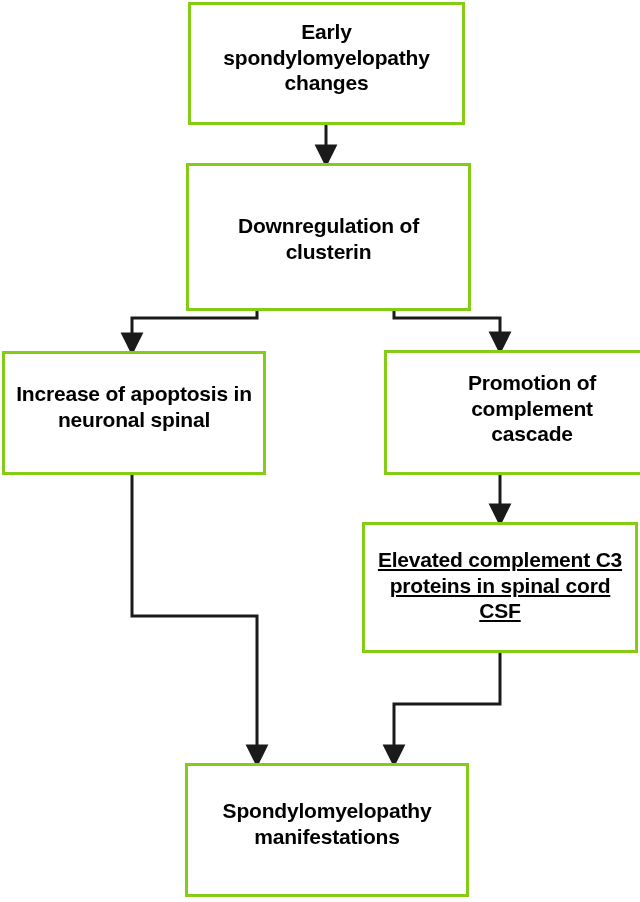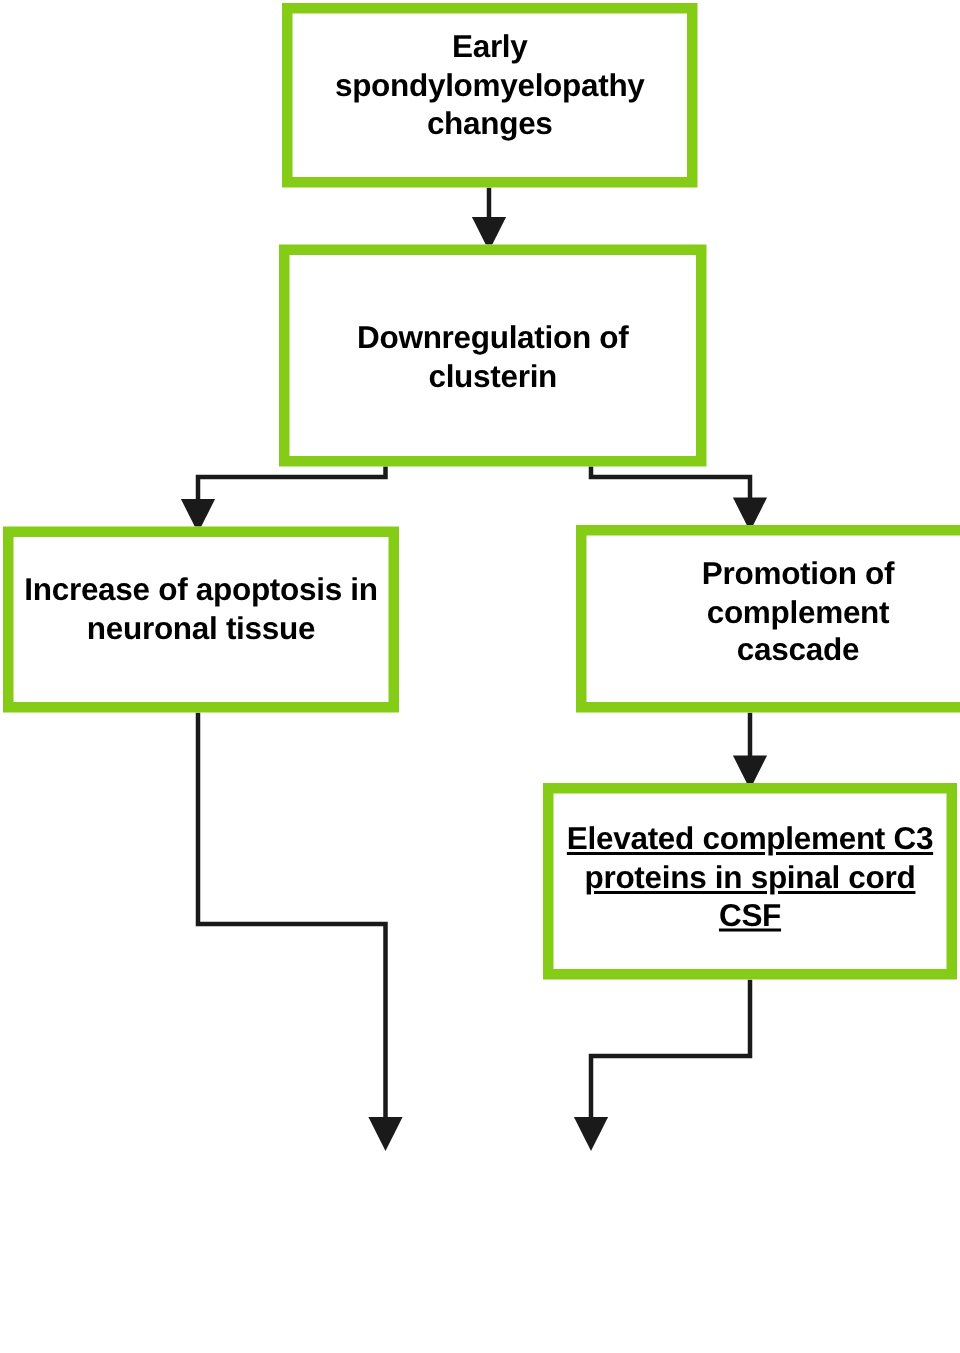--- a/index.html
+++ b/index.html
@@ -21,21 +21,21 @@
     position: absolute;
     left: 0;
     top: 0;
     width: 640px;
     height: 902px;
   }
   .node {
     position: absolute;
     box-sizing: border-box;
     background: #ffffff;
-    border: 7px solid #84cc16;
+    border: 3px solid #84cc16;
     display: flex;
     align-items: center;
     justify-content: center;
     z-index: 2;
   }
   .node-label {
     font-family: "Liberation Sans", sans-serif;
     font-size: 21px;
     font-weight: 700;
     line-height: 1.22;
@@ -99,27 +99,31 @@
     <span class="node-label">Early spondylomyelopathy
 changes</span>
   </div>
 
   <div class="node" id="node-downregulation">
     <span class="node-label">Downregulation of clusterin</span>
   </div>
 
   <div class="node" id="node-apoptosis">
     <span class="node-label">Increase of apoptosis in
-neuronal tissue</span>
+neuronal spinal</span>
   </div>
 
   <div class="node" id="node-complement">
     <span class="node-label">Promotion of complement
 cascade</span>
   </div>
 
   <div class="node" id="node-c3proteins">
     <span class="node-label">Elevated complement C3
 proteins in spinal cord CSF</span>
   </div>
 
+  <div class="node" id="node-manifestations">
+    <span class="node-label">Spondylomyelopathy
+manifestations</span>
+  </div>
 
 </div>
 
 </body></html>

